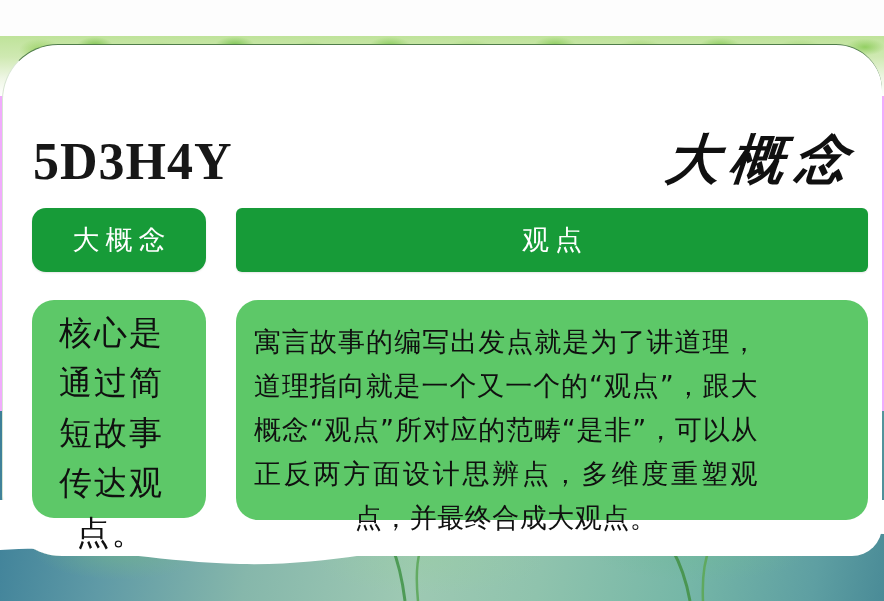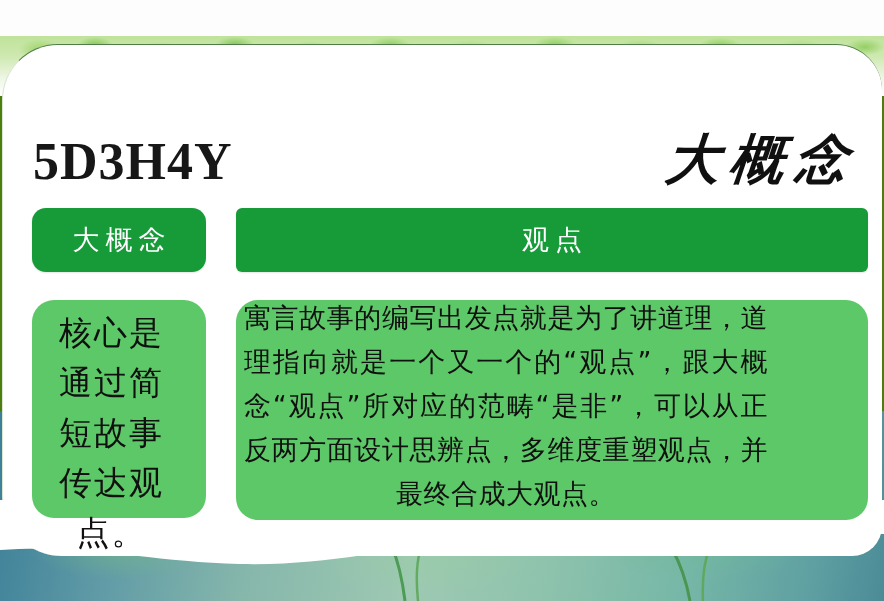--- a/index.html
+++ b/index.html
@@ -13,21 +13,21 @@
   body {
     font-family: "DejaVu Sans", "Liberation Sans", sans-serif;
     background: #ffffff;
   }
 
   #stage {
     position: relative;
     width: 884px;
     height: 601px;
     overflow: hidden;
-    background: #4d7c0f;
+    background: #f0abfc;
   }
 
   
   .bg-white-strip {
     position: absolute;
     left: 0; top: 0;
     width: 884px;
     height: 38px;
     background: #fdfdfd;
     border-bottom: 1px solid #ececec;
@@ -208,23 +208,23 @@
   .box-right {
     left: 236px;
     top: 300px;
     width: 632px;
     height: 220px;
   }
 
   .box-right-text {
     position: absolute;
     left: 236px;
-    top: 296px;
+    top: 320px;
     width: 540px;
-    padding: 0 8px;
+    padding: 0 18px;
     box-sizing: border-box;
     font-size: 27px;
     line-height: 44px;
     letter-spacing: 0.5px;
     text-align: justify;
     text-align-last: center;
     font-family: "DejaVu Sans", "Liberation Sans", sans-serif;
     color: #101010;
   }
 </style>

